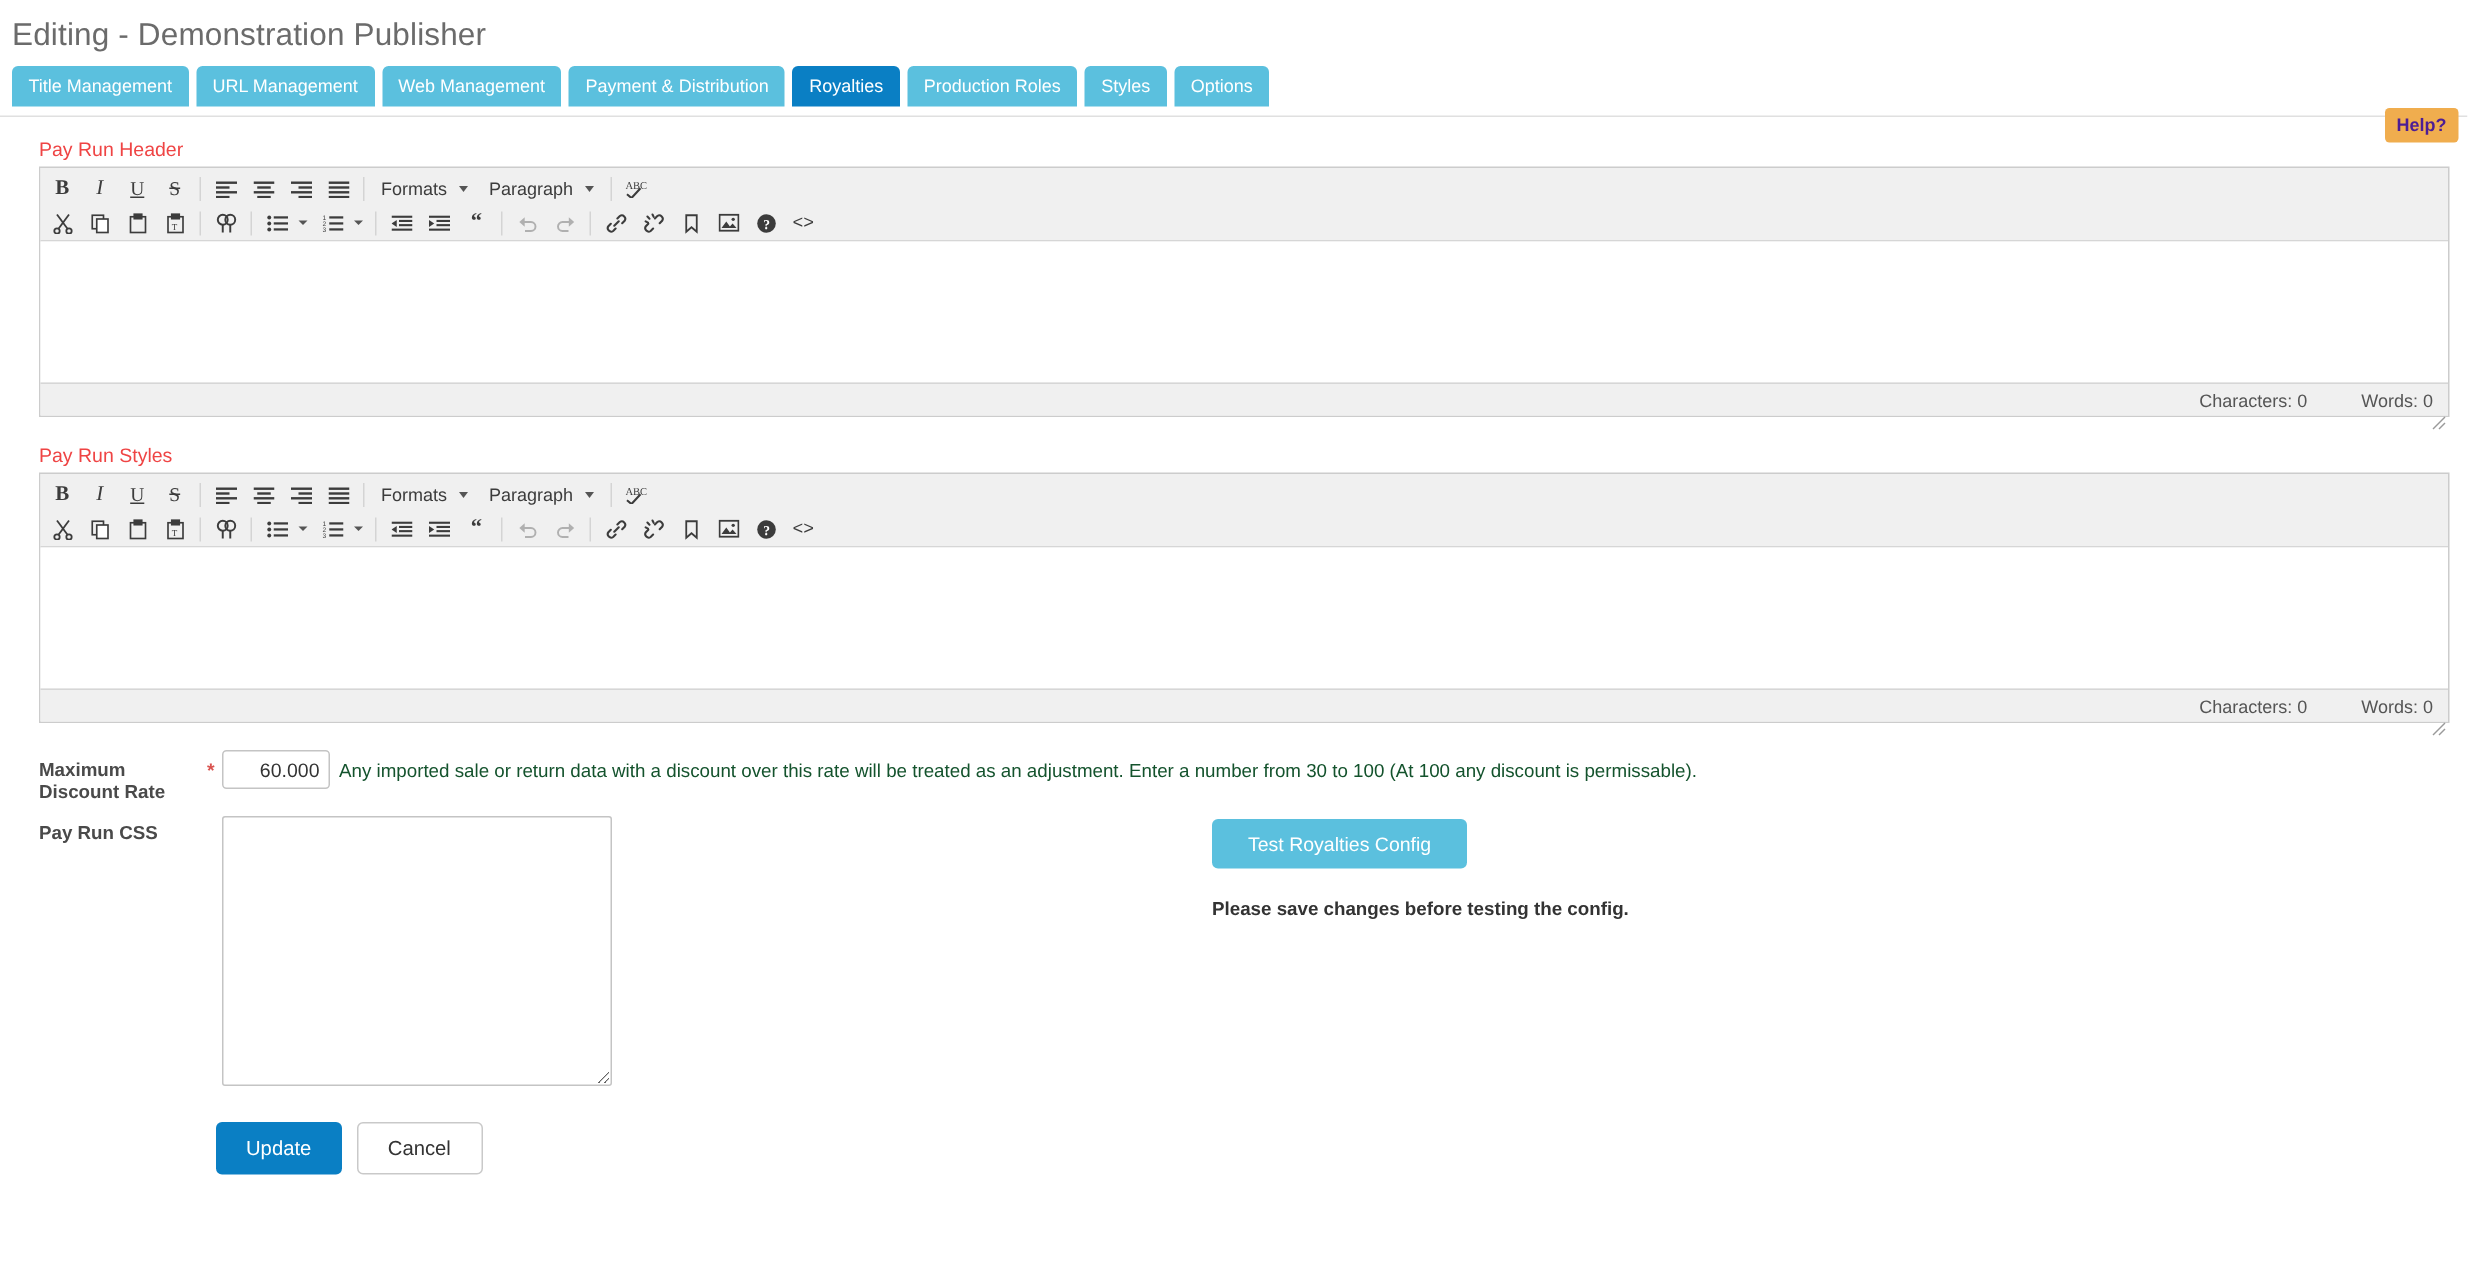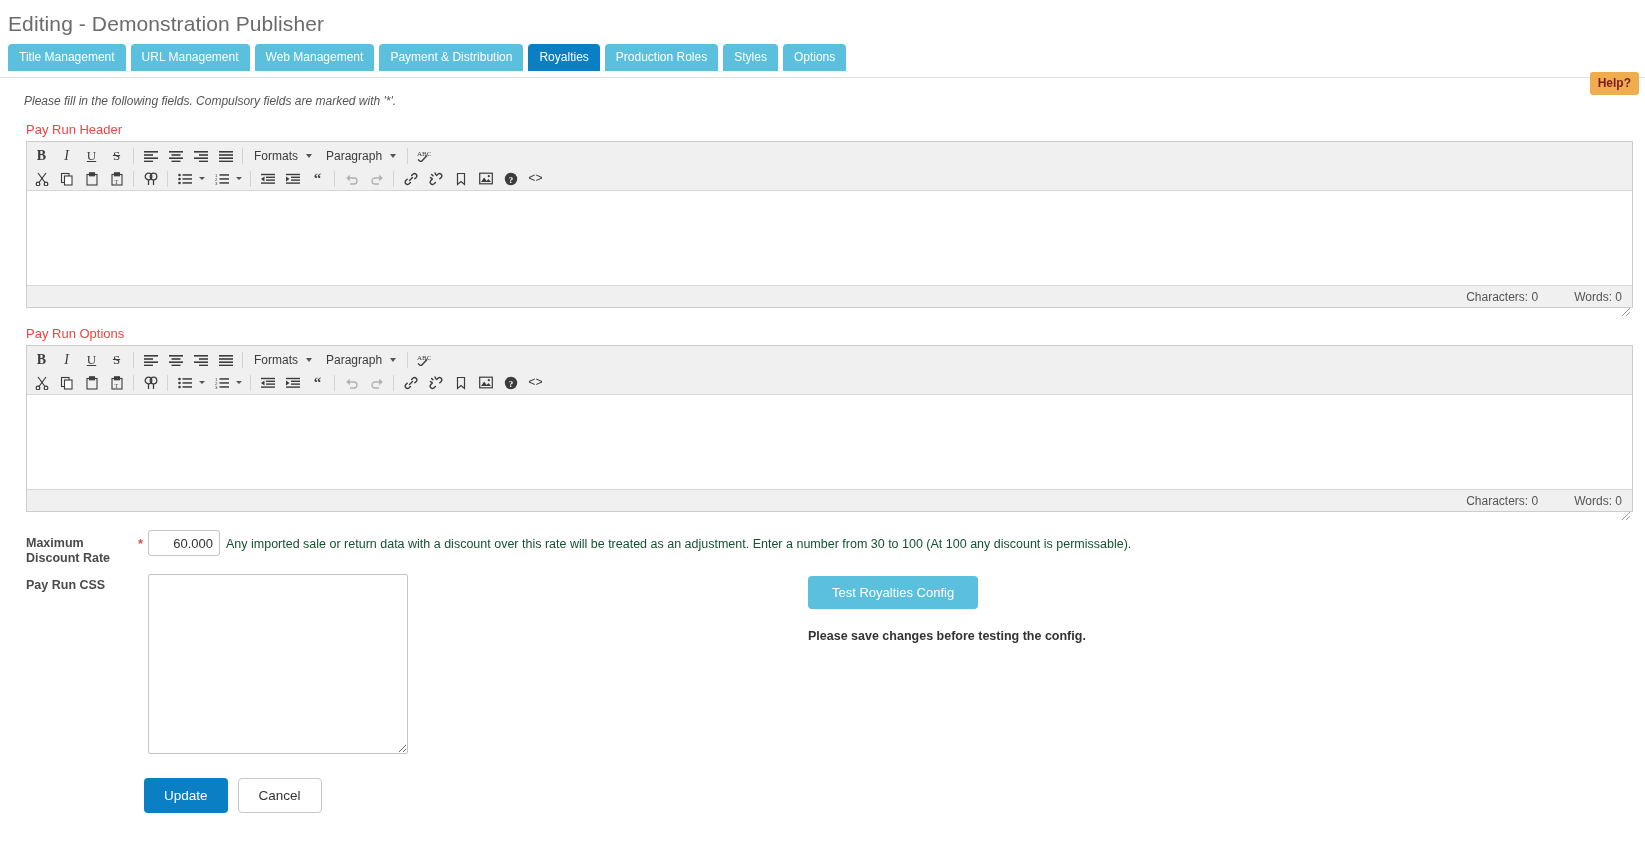--- a/index.html
+++ b/index.html
@@ -47,21 +47,21 @@
     background: #e0e0e0;
     margin-top: 6px;
   }
 
   
   .help-badge {
     position: absolute;
     right: 6px;
     top: 72px;
     background: #f0ad4e;
-    color: #7f1d1d;
+    color: #4c1d95;
     font-size: 12px;
     font-weight: bold;
     padding: 4px 8px 5px 8px;
     border-radius: 3px;
     cursor: pointer;
     border: none;
     font-family: "Liberation Sans", sans-serif;
   }
 
   .instructions {
@@ -238,21 +238,20 @@
     <button class="tab active">Royalties</button>
     <button class="tab">Production Roles</button>
     <button class="tab">Styles</button>
     <button class="tab">Options</button>
   </div>
 
   <div class="divider"></div>
 
   <button class="help-badge">Help?</button>
 
-  <div class="instructions">Please fill in the following fields. Compulsory fields are marked with '*'.</div>
 
   <div style="margin-top:14px">
     <div class="field-label">Pay Run Header</div>
     <div class="editor">
       <div class="toolbar">
         <div class="trow">
           <div class="tbtn" style="font-weight:bold;font-family:'Liberation Serif',serif;font-size:14px">B</div>
           <div class="tbtn" style="font-style:italic;font-family:'Liberation Serif',serif;font-size:14px">I</div>
           <div class="tbtn" style="text-decoration:underline;font-family:'Liberation Serif',serif;font-size:13px">U</div>
           <div class="tbtn" style="text-decoration:line-through;font-family:'Liberation Serif',serif;font-size:13px">S</div>
@@ -481,21 +480,21 @@
                 <line x1="9" y1="1" x2="1" y2="9"></line>
                 <line x1="9" y1="5" x2="5" y2="9"></line>
               </g>
             </svg>
         </span>
       </div>
     </div>
   </div>
 
   <div style="margin-top:18px">
-    <div class="field-label">Pay Run Options</div>
+    <div class="field-label">Pay Run Styles</div>
     <div class="editor">
       <div class="toolbar">
         <div class="trow">
           <div class="tbtn" style="font-weight:bold;font-family:'Liberation Serif',serif;font-size:14px">B</div>
           <div class="tbtn" style="font-style:italic;font-family:'Liberation Serif',serif;font-size:14px">I</div>
           <div class="tbtn" style="text-decoration:underline;font-family:'Liberation Serif',serif;font-size:13px">U</div>
           <div class="tbtn" style="text-decoration:line-through;font-family:'Liberation Serif',serif;font-size:13px">S</div>
           <div class="tsep"></div>
           <div class="tbtn">
             <svg width="14" height="12" viewBox="0 0 14 12">

